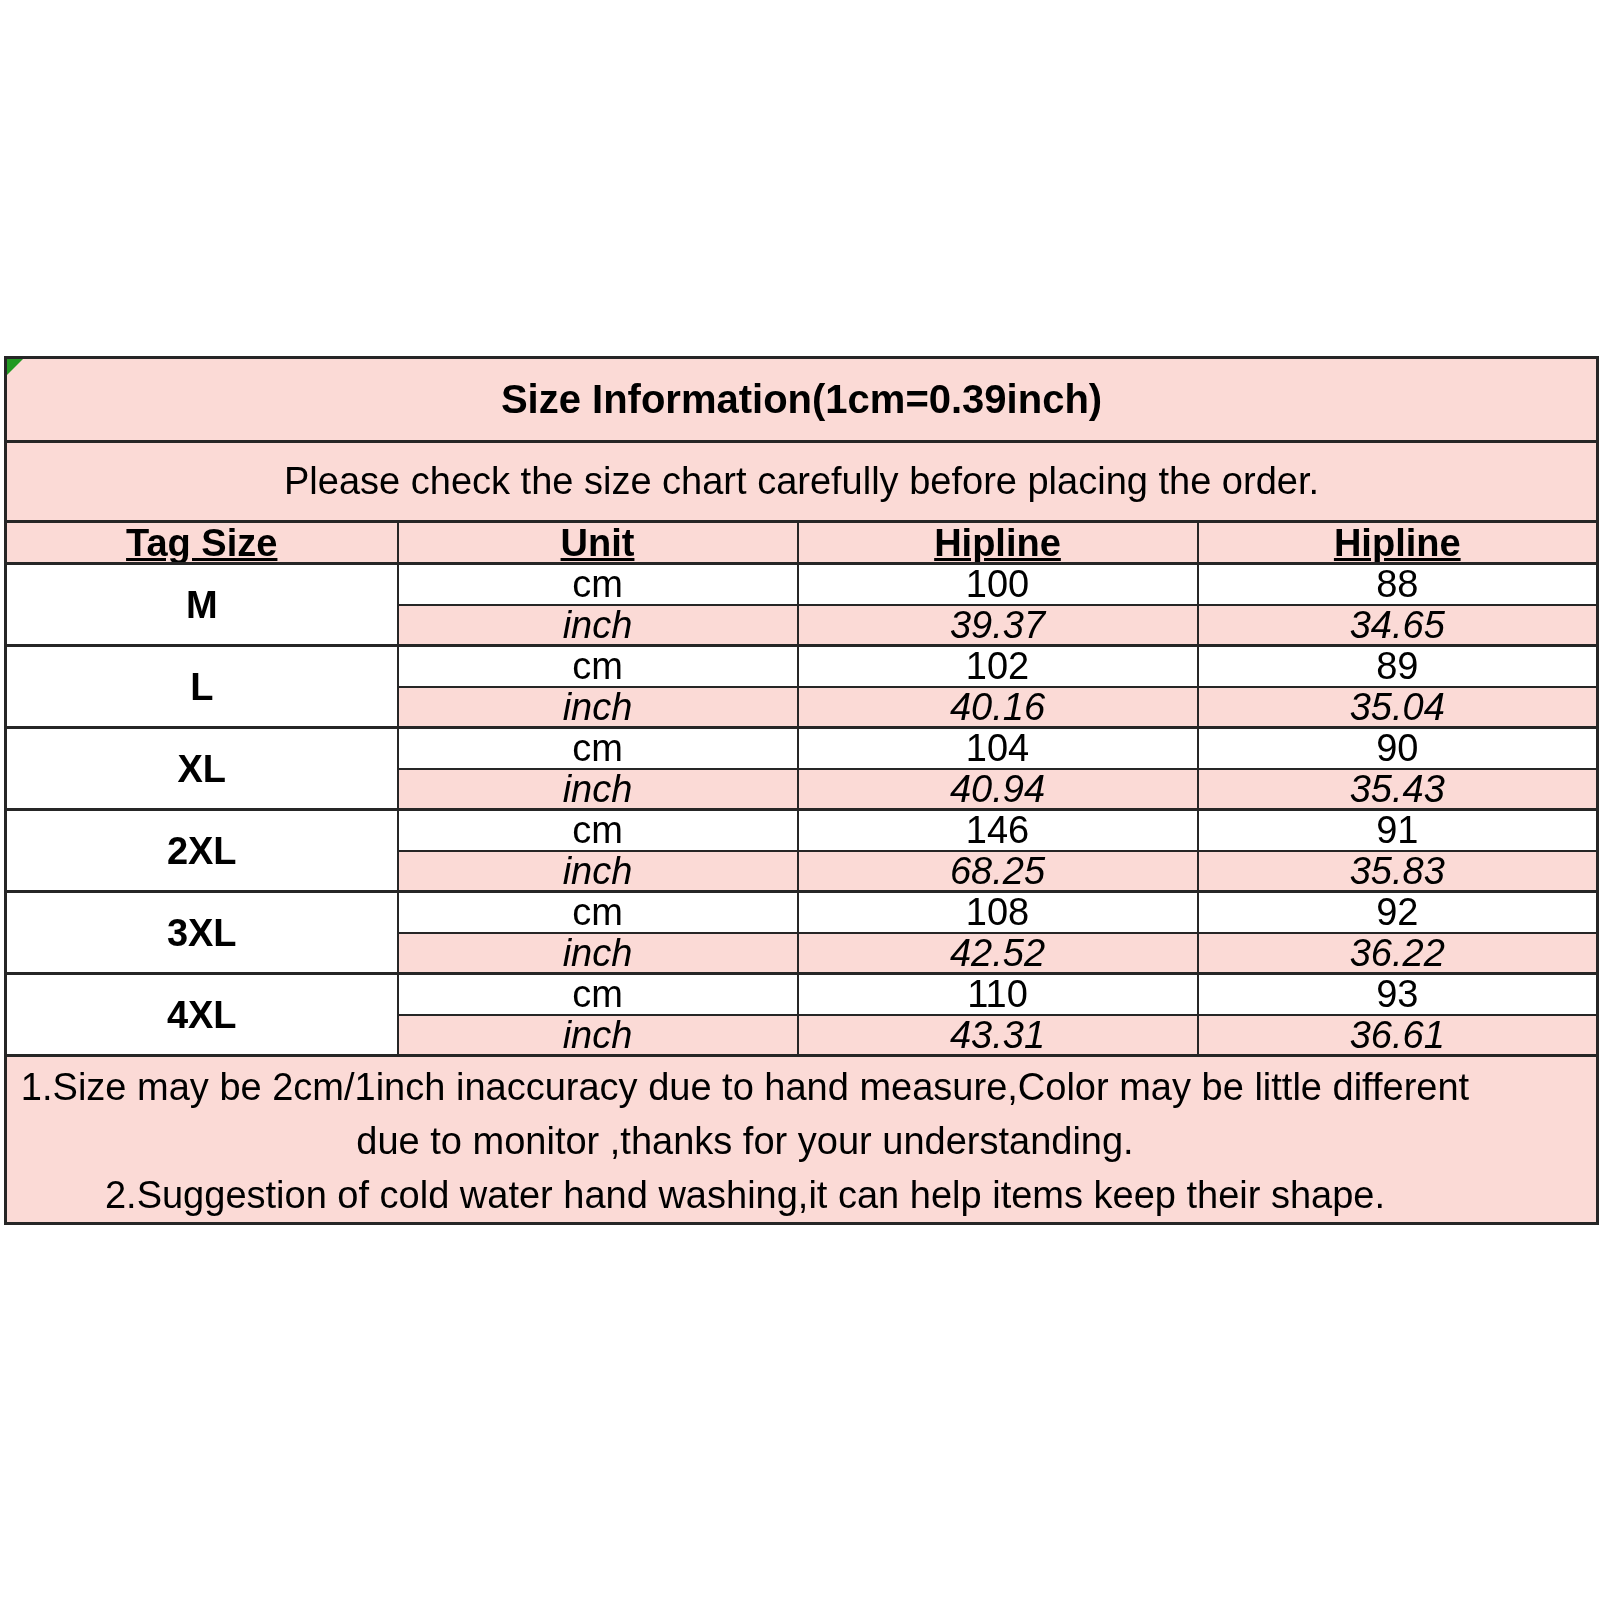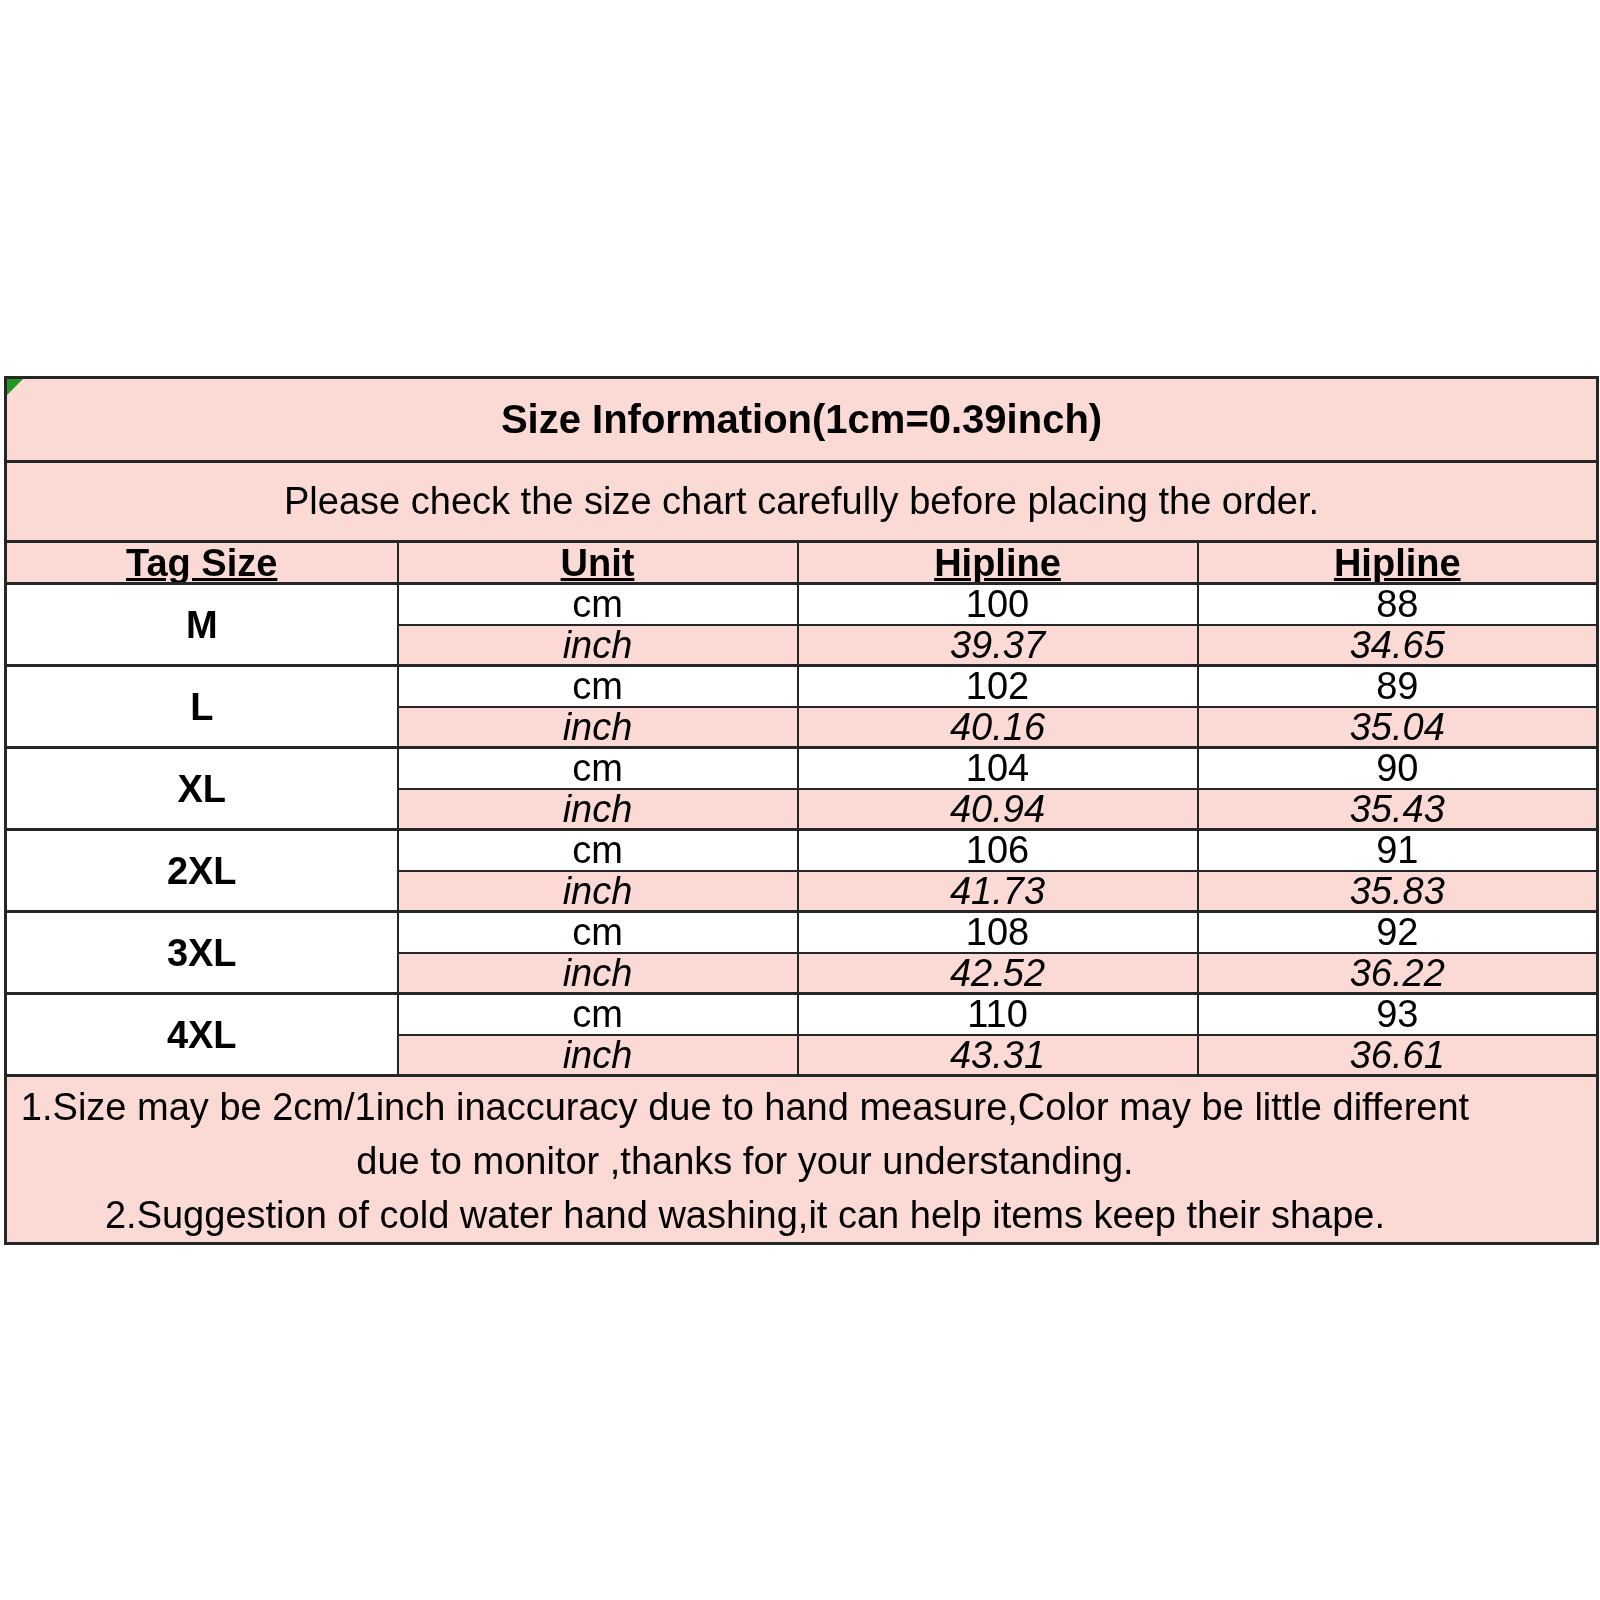--- a/index.html
+++ b/index.html
@@ -16,21 +16,20 @@
     font-family:"Liberation Sans", sans-serif;
     color:var(--text);
     position:relative;
     overflow:hidden;
   }
   .sheet{
     position:absolute;
     left:4px;
     top:356px;
     width:1592px;
-    margin-top:20px;
   }
   table.size-table{
     border-collapse:collapse;
     table-layout:fixed;
     width:100%;
     border:3px solid var(--border);
   }
   col.c-tag{width:392px;}
   col.c-unit{width:400px;}
   col.c-hip{width:400px;}
@@ -167,26 +166,26 @@
     </tr>
     <tr class="r-inch">
       <td>inch</td>
       <td>40.94</td>
       <td>35.43</td>
     </tr>
 
     <tr class="r-cm group-start">
       <td class="tag-cell" rowspan="2">2XL</td>
       <td>cm</td>
-      <td>106</td>
+      <td>146</td>
       <td>91</td>
     </tr>
     <tr class="r-inch">
       <td>inch</td>
-      <td>41.73</td>
+      <td>68.25</td>
       <td>35.83</td>
     </tr>
 
     <tr class="r-cm group-start">
       <td class="tag-cell" rowspan="2">3XL</td>
       <td>cm</td>
       <td>108</td>
       <td>92</td>
     </tr>
     <tr class="r-inch">

